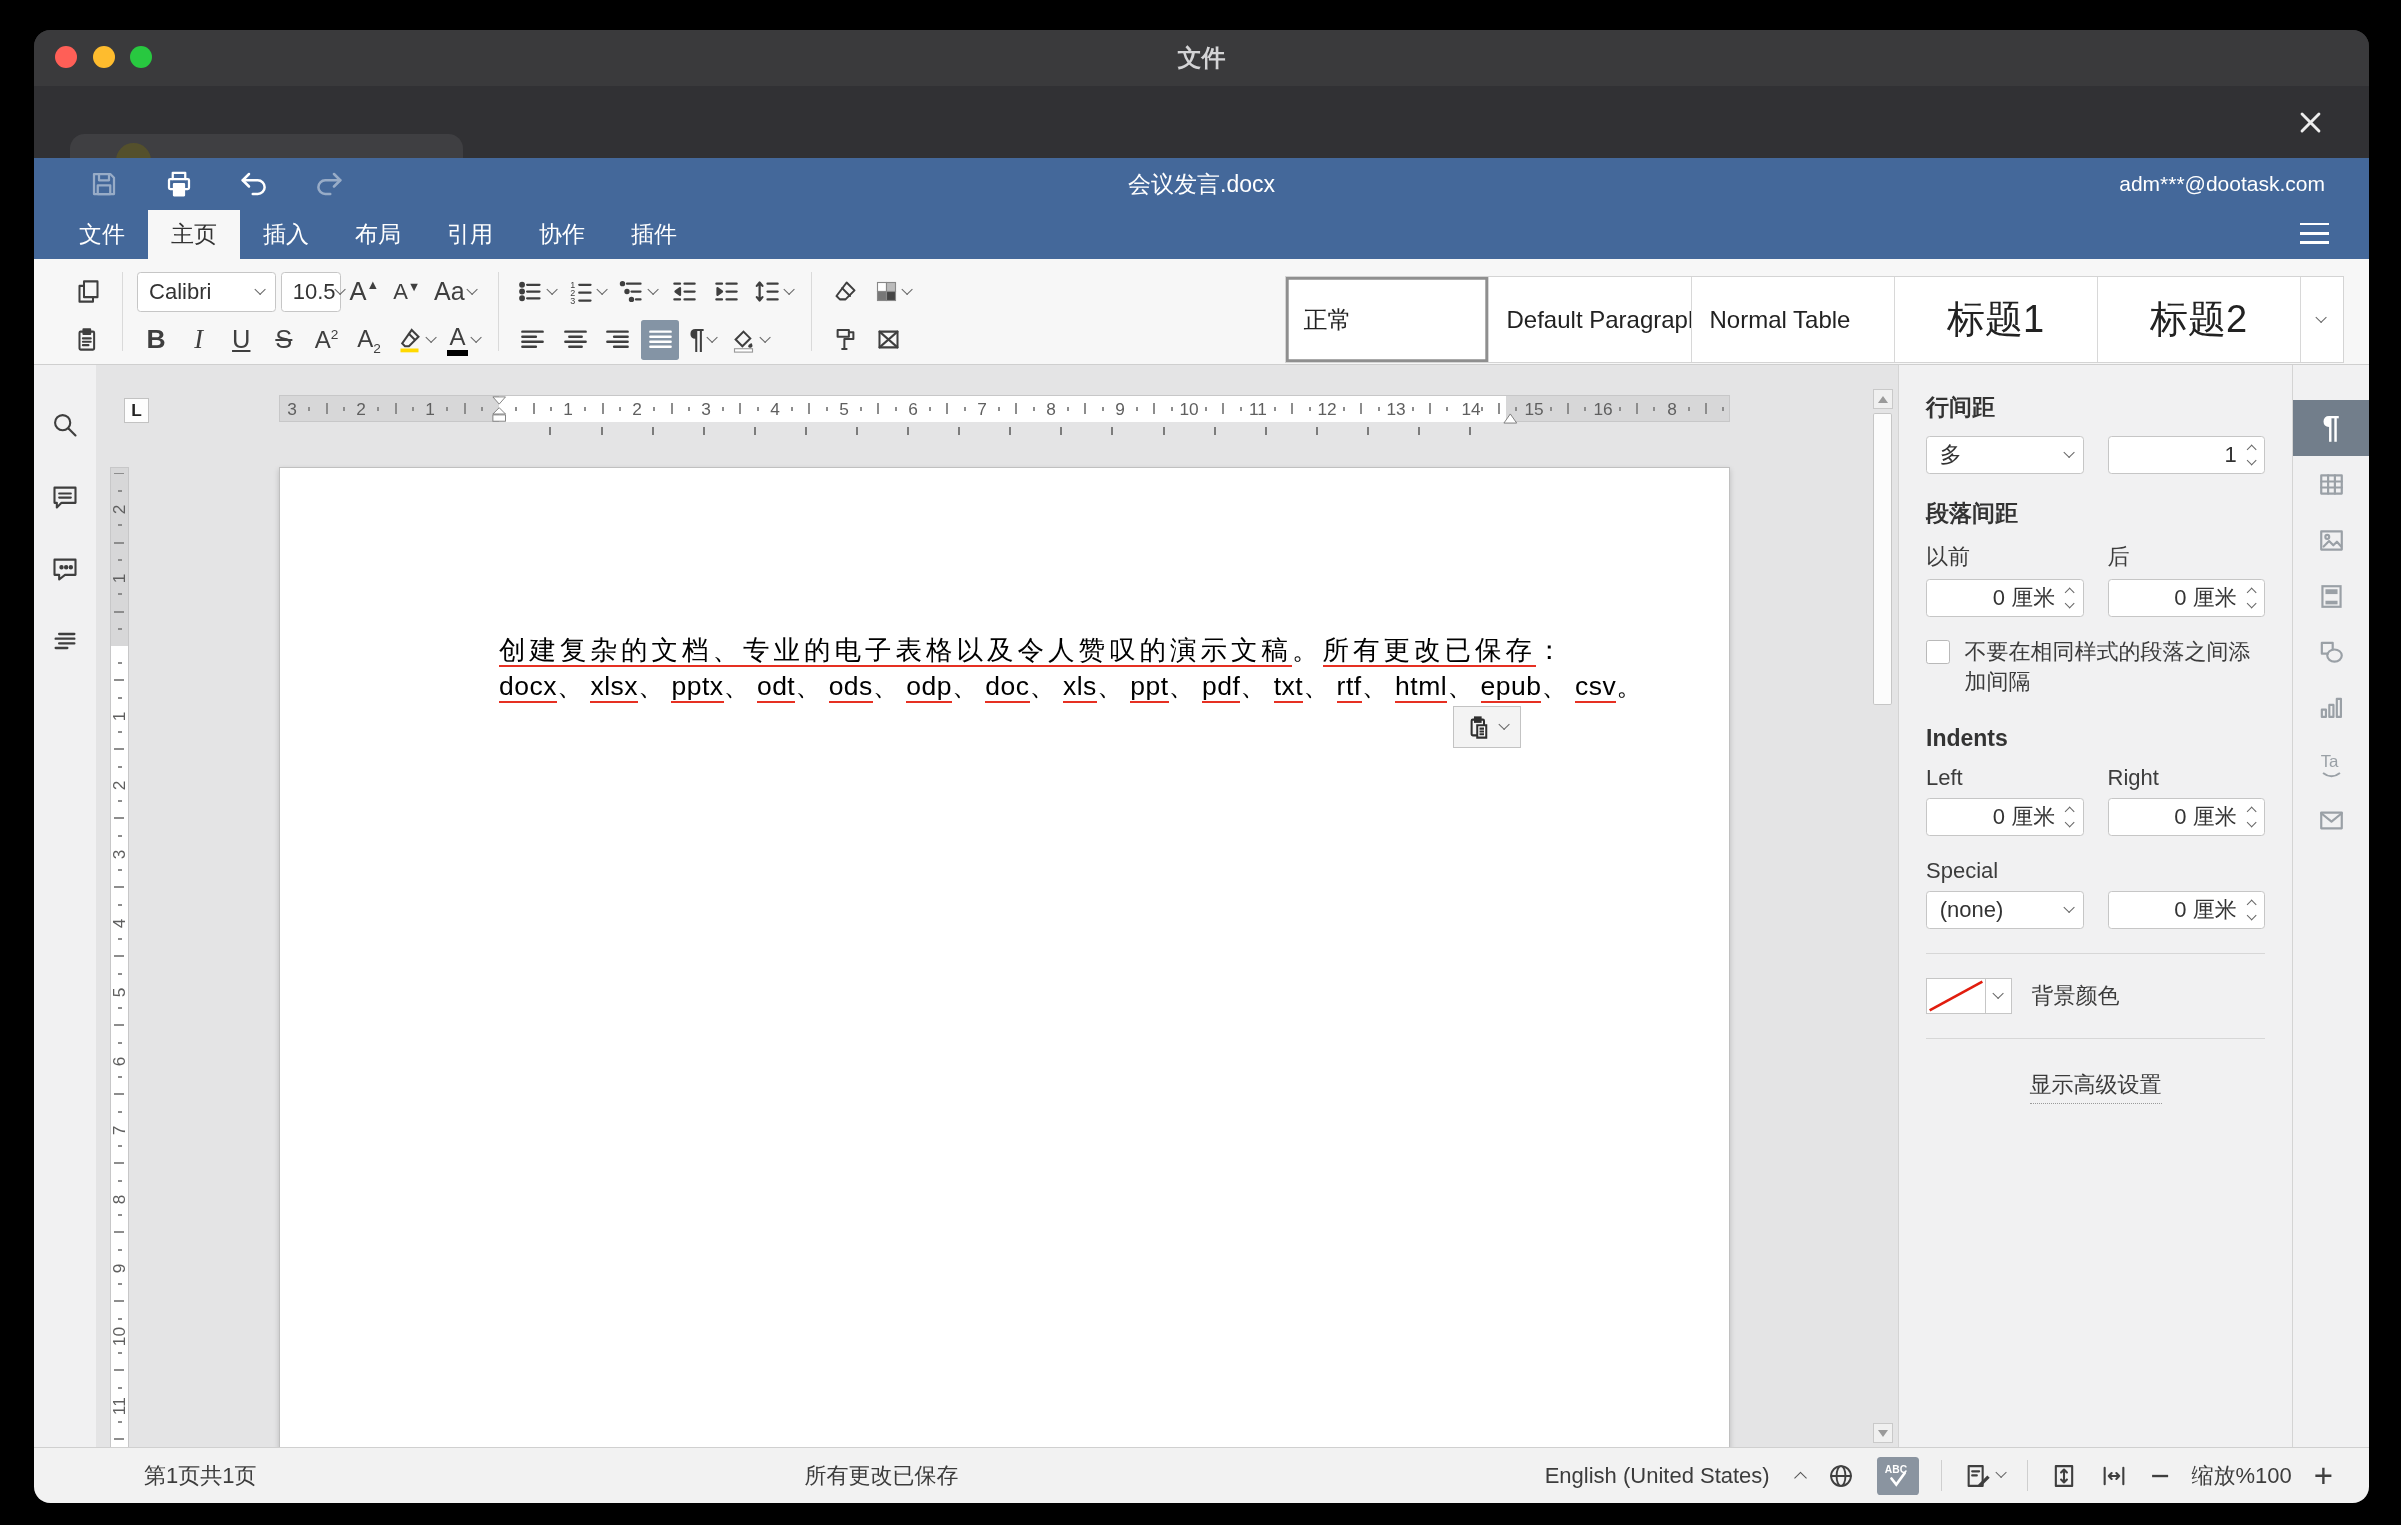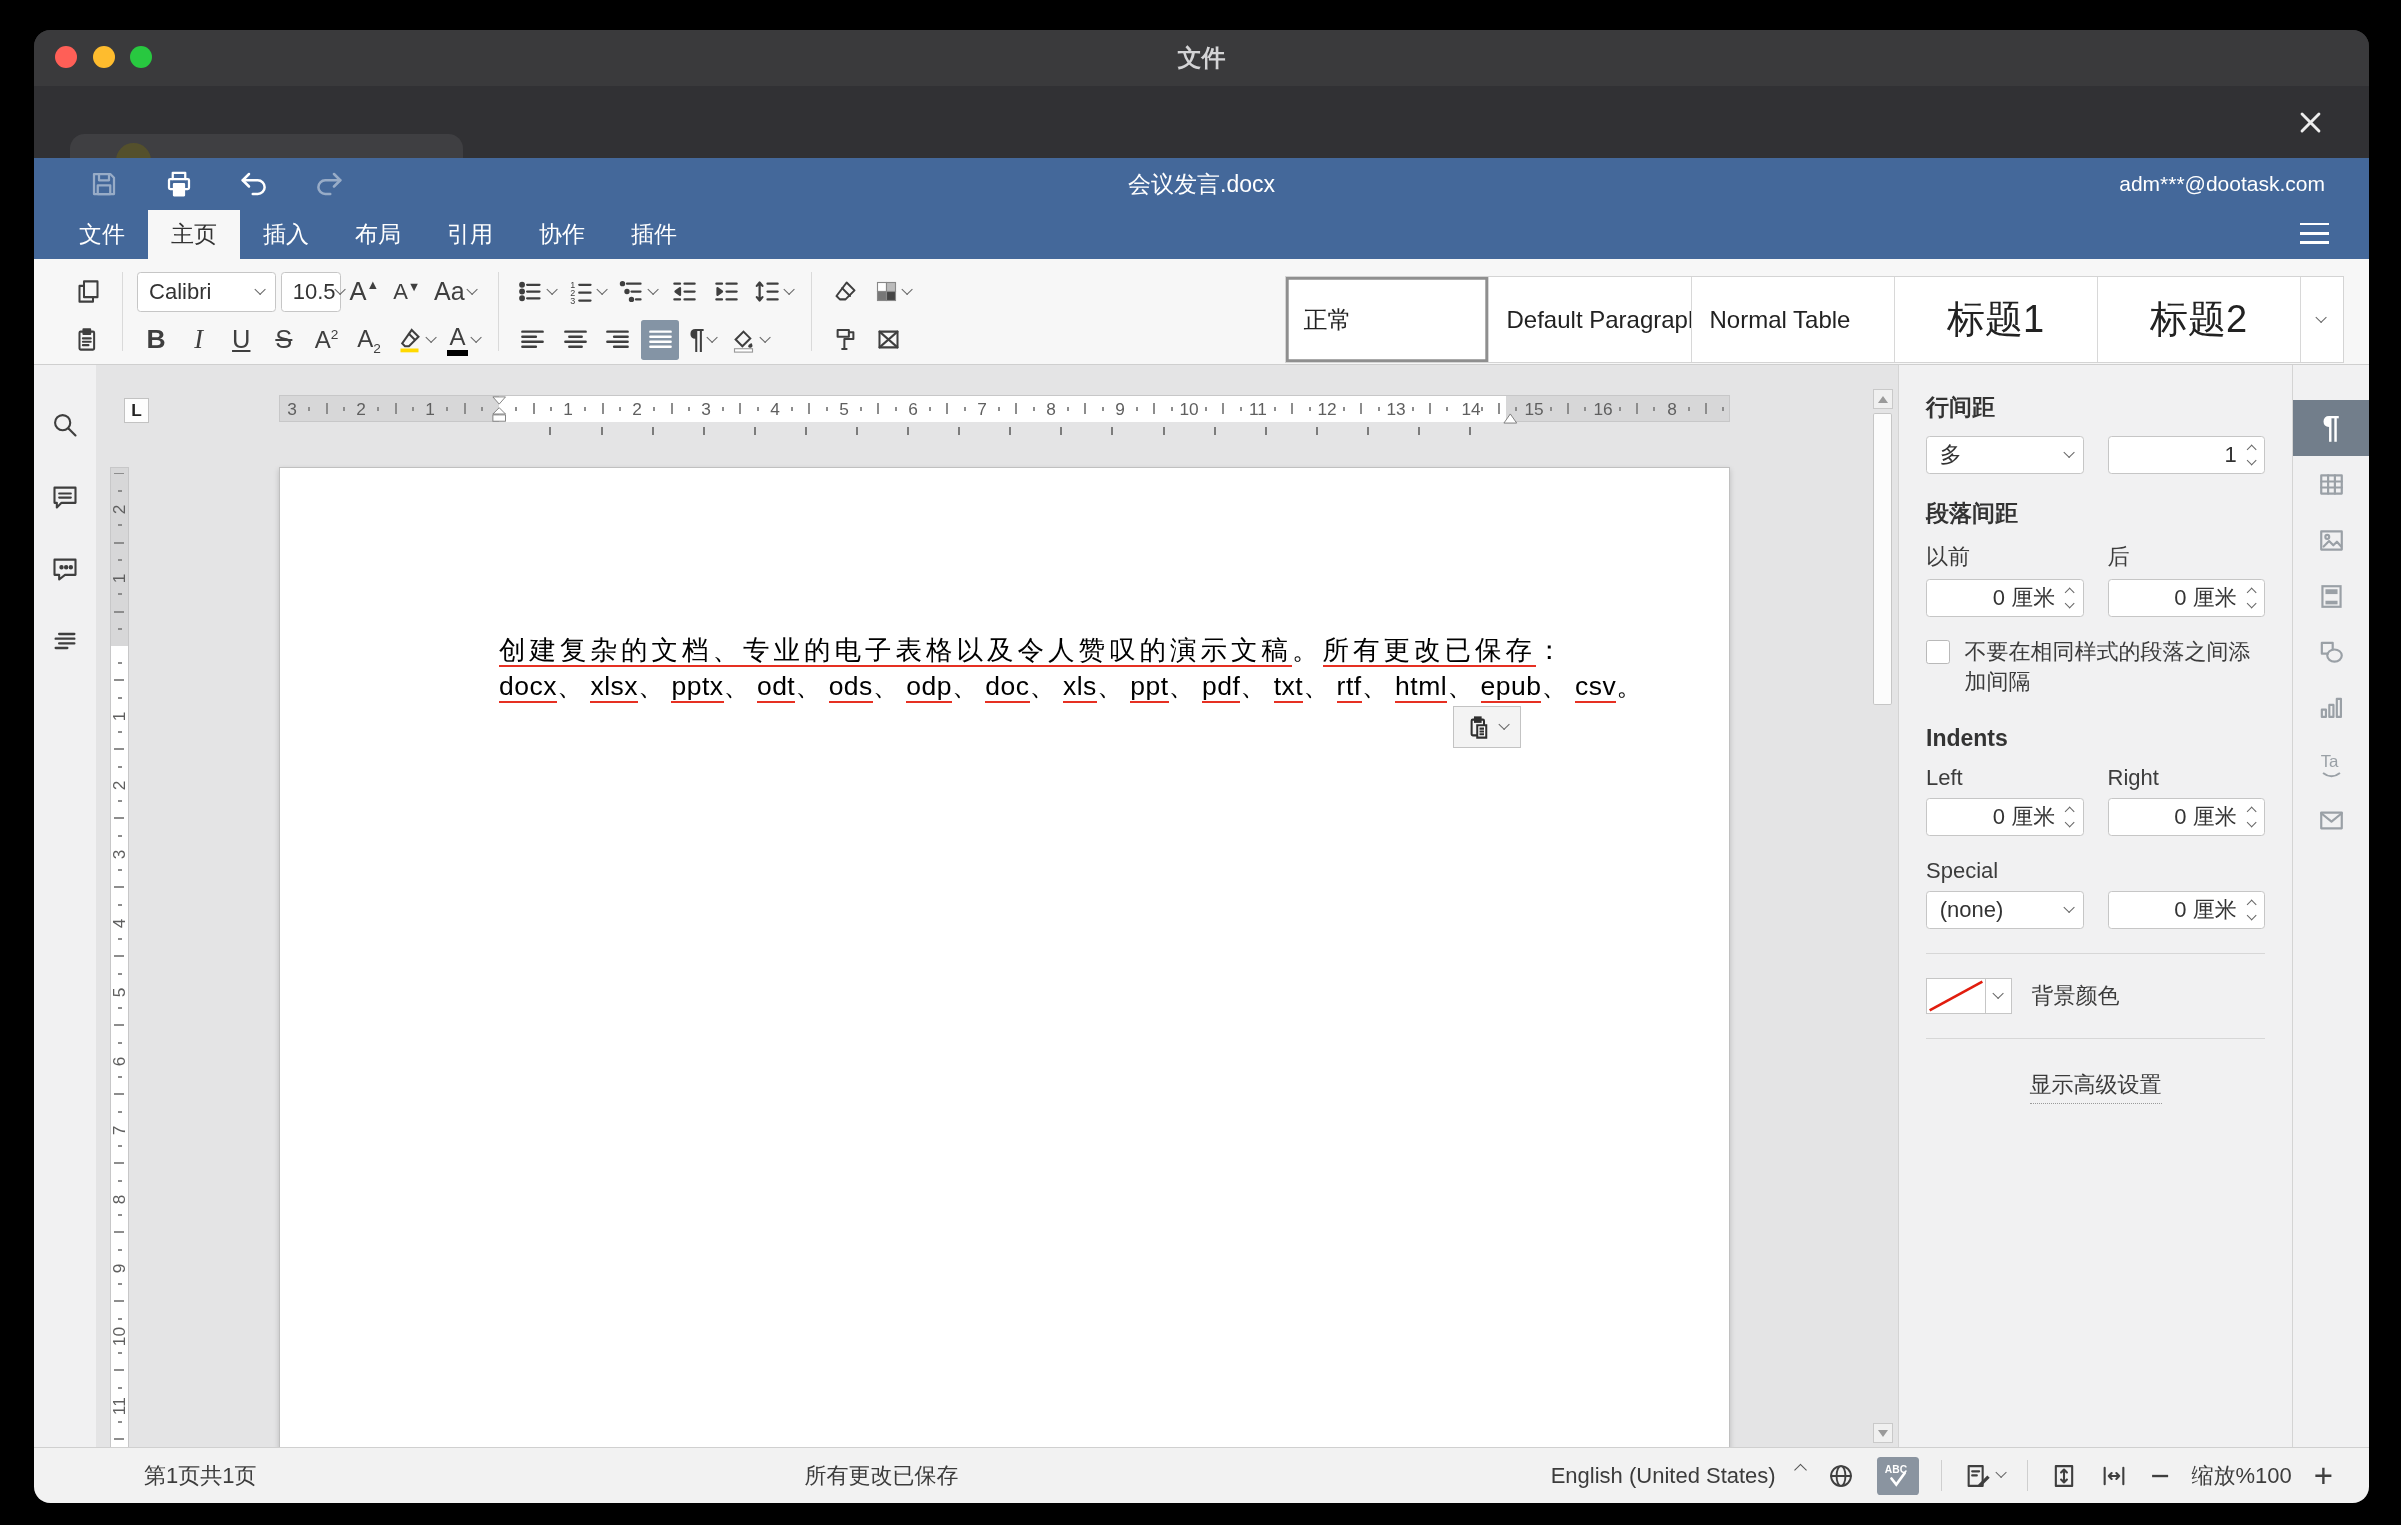--- a/index.html
+++ b/index.html
@@ -875,21 +875,21 @@
             </svg>
           </span>
         </div>
       </div>
   </div>
 
   <div class="statusbar">
     <span class="s-left">第1页共1页</span>
     <span class="s-center">所有更改已保存</span>
     <div class="s-right">
-      <span style="display:flex;align-items:flex-start;gap:20px">
+      <span style="display:flex;align-items:center;gap:26px">
         <span>English (United States)</span>
         <span class="cv-up"></span>
       </span>
       <span class="sicon" id="ic-globe">
           <svg viewBox="0 0 24 24" fill="none" stroke="currentColor" stroke-width="1.6" stroke-linecap="round" stroke-linejoin="round">
             <circle cx="12" cy="12" r="8.5"></circle>
             <ellipse cx="12" cy="12" rx="3.8" ry="8.5"></ellipse>
             <path d="M3.5 12h17"></path>
           </svg>
         </span>

